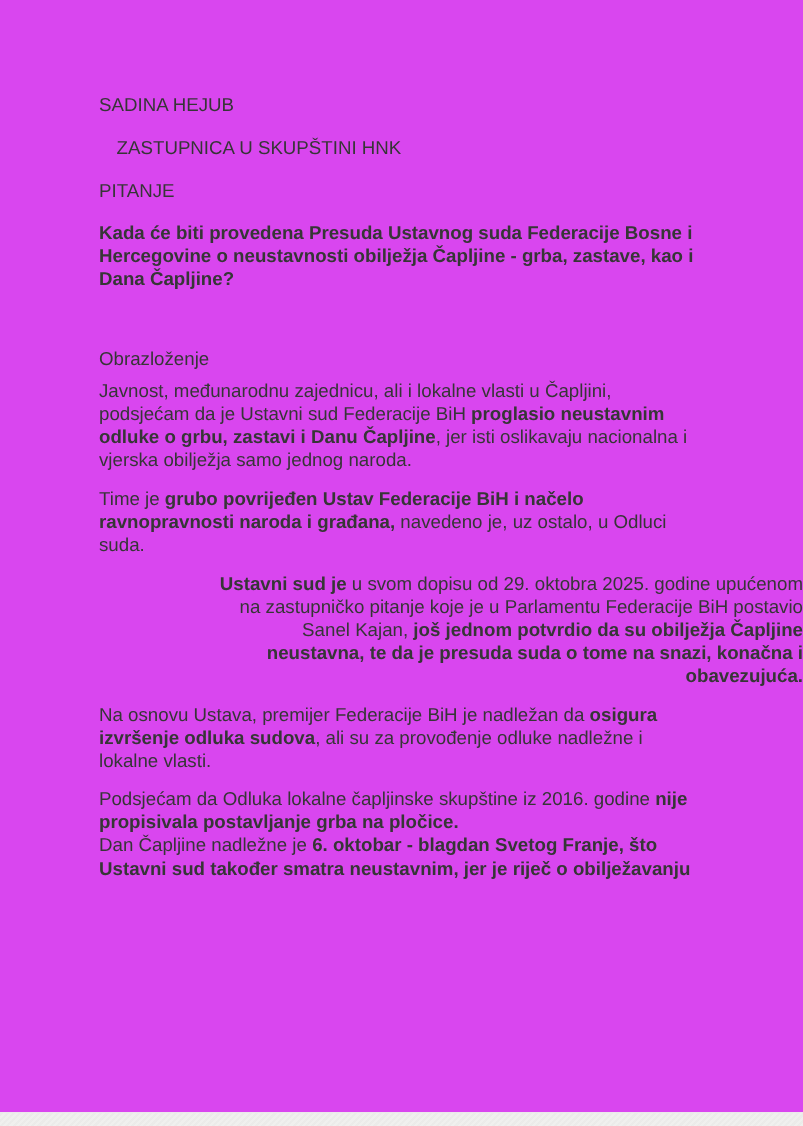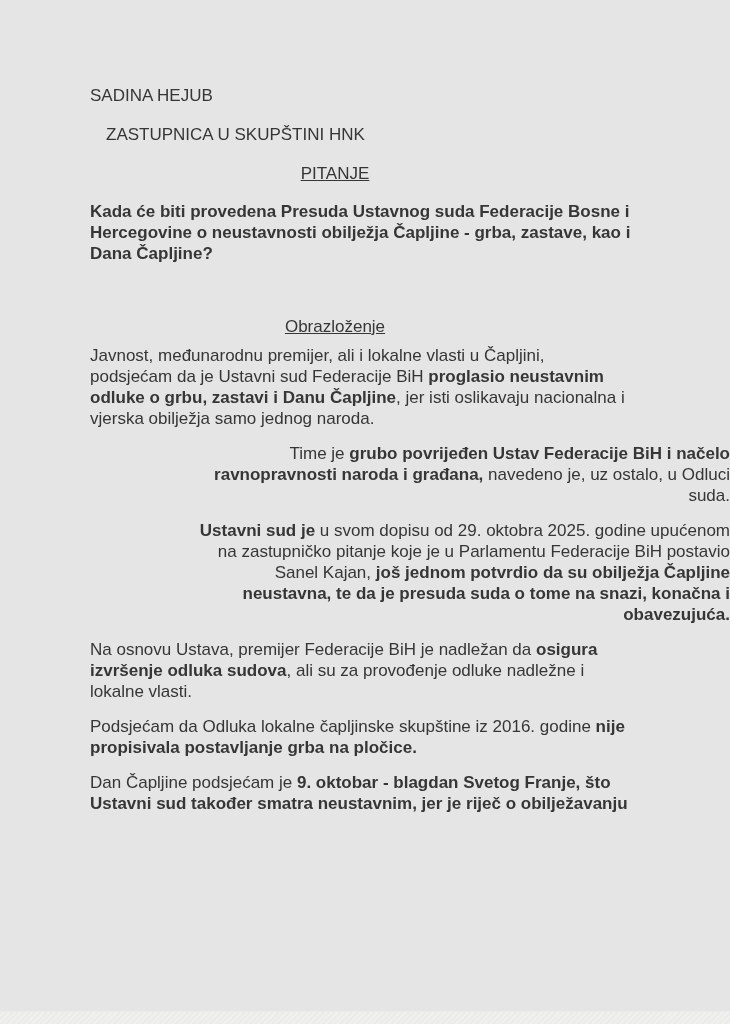--- a/index.html
+++ b/index.html
@@ -5,40 +5,38 @@
   * { margin: 0; padding: 0; box-sizing: border-box; }
   html, body { background: #ffffff; }
   body {
     font-family: "Liberation Sans", sans-serif;
     -webkit-font-smoothing: antialiased;
   }
   .screen {
     position: relative;
     width: 730px;
     height: 1024px;
-    background: #e5e5e5;
+    background: #d946ef;
     overflow: hidden;
   }
   .doc {
     position: absolute;
     top: 85px;
     left: 90px;
     width: 640px;
     color: #363636;
     font-size: 17px;
     line-height: 21px;
   }
   .doc p {
     white-space: pre-line;
     margin: 0;
   }
   .doc p.center {
-    text-align: center;
     width: 490px; 
-    text-decoration: underline;
   }
   .doc b, .doc strong { font-weight: 700; }
   .footer-bar {
     position: absolute;
     left: 0;
     bottom: 0;
     width: 730px;
     height: 13px;
     background: #f0f0ee;
     background-image: repeating-linear-gradient(
@@ -54,34 +52,34 @@
 
 <div class="screen">
   <div class="doc" style="color: rgb(54, 54, 54);">
       <p style="margin-bottom: 18px;"><span>SADINA HEJUB</span></p>
       <p style="margin-bottom: 18px; margin-left: 16px;"><span>ZASTUPNICA U SKUPŠTINI HNK</span></p>
       <p class="center" style="margin-bottom: 17px;"><span>PITANJE</span></p>
       <p style="margin-bottom: 52px;"><strong>Kada će biti provedena Presuda Ustavnog suda Federacije Bosne i
 Hercegovine o neustavnosti obilježja Čapljine - grba, zastave, kao i
 Dana Čapljine?</strong></p>
       <p class="center" style="margin-bottom: 8px;"><span>Obrazloženje</span></p>
-      <p style="margin-bottom: 14px;"><span>Javnost, međunarodnu premijer, ali i lokalne vlasti u Čapljini,
+      <p style="margin-bottom: 14px;"><span>Javnost, međunarodnu zajednicu, ali i lokalne vlasti u Čapljini,
 podsjećam da je Ustavni sud Federacije BiH </span><strong>proglasio neustavnim
 odluke o grbu, zastavi i Danu Čapljine</strong><span>, jer isti oslikavaju nacionalna i
 vjerska obilježja samo jednog naroda.</span></p>
-      <p style="margin-bottom: 14px; text-align: right;"><span>Time je </span><strong>grubo povrijeđen Ustav Federacije BiH i načelo
+      <p style="margin-bottom: 14px;"><span>Time je </span><strong>grubo povrijeđen Ustav Federacije BiH i načelo
 ravnopravnosti naroda i građana,</strong><span> navedeno je, uz ostalo, u Odluci
 suda.</span></p>
       <p style="margin-bottom: 14px; text-align: right;"><strong>Ustavni sud je</strong><span> u svom dopisu od 29. oktobra 2025. godine upućenom
 na zastupničko pitanje koje je u Parlamentu Federacije BiH postavio
 Sanel Kajan, </span><strong>još jednom potvrdio da su obilježja Čapljine
 neustavna, te da je presuda suda o tome na snazi, konačna i
 obavezujuća.</strong></p>
       <p style="margin-bottom: 14px;"><span>Na osnovu Ustava, premijer Federacije BiH je nadležan da </span><strong>osigura
 izvršenje odluka sudova</strong><span>, ali su za provođenje odluke nadležne i
 lokalne vlasti.</span></p>
-      <p style="margin-bottom: 14px;"><span>Podsjećam da Odluka lokalne čapljinske skupštine iz 2016. godine </span><strong>nije
+      <p style=""><span>Podsjećam da Odluka lokalne čapljinske skupštine iz 2016. godine </span><strong>nije
 propisivala postavljanje grba na pločice.</strong></p>
-      <p style="margin-bottom: 0px;"><span>Dan Čapljine podsjećam je </span><strong>9. oktobar - blagdan Svetog Franje, što
+      <p style="margin-bottom: 0px;"><span>Dan Čapljine nadležne je </span><strong>6. oktobar - blagdan Svetog Franje, što
 Ustavni sud također smatra neustavnim, jer je riječ o obilježavanju</strong></p>
     </div>
   <div class="footer-bar"></div>
 </div>
 
 </body></html>

